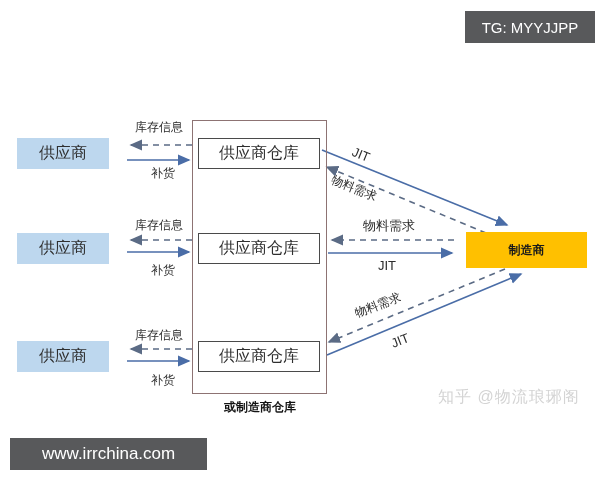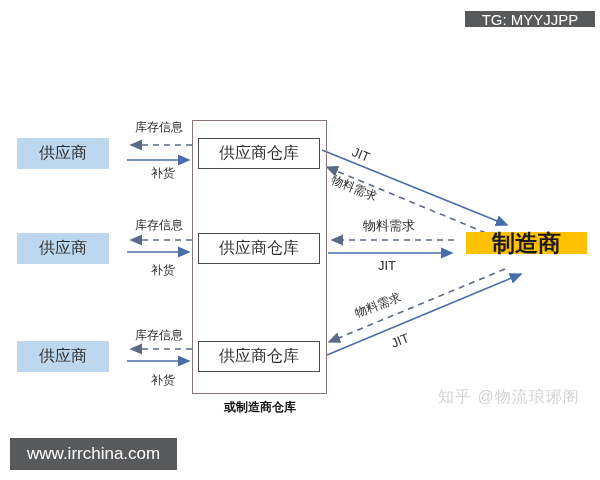--- a/index.html
+++ b/index.html
@@ -14,22 +14,22 @@
   }
   html,body{margin:0;padding:0;}
   body{font-family:"Liberation Sans","DejaVu Sans",sans-serif;background:#fff;}
   .canvas{position:relative;width:600px;height:480px;background:#ffffff;overflow:hidden;}
 
   .badge{
     position:absolute;background:var(--badge-bg);color:#fff;
     display:flex;align-items:center;justify-content:center;
     white-space:nowrap;
   }
-  .tg-badge{left:465px;top:11px;width:130px;height:16px;font-size:15px;}
-  .site-badge{left:10px;top:438px;height:32px;padding:0 17px;font-size:17px;}
+  .tg-badge{left:465px;top:11px;width:130px;height:32px;font-size:15px;}
+  .site-badge{left:10px;top:438px;height:32px;padding:0 32px;font-size:17px;}
 
   .page-title{
     position:absolute;left:16px;top:63px;
     font-size:24px;font-weight:bold;color:var(--title-blue);
     letter-spacing:1px;white-space:nowrap;
   }
 
   .outer-rect{
     position:absolute;left:192px;top:120px;width:135px;height:274px;
     border:1px solid var(--outer-border);background:transparent;box-sizing:border-box;
@@ -39,22 +39,22 @@
     position:absolute;display:flex;align-items:center;justify-content:center;
     box-sizing:border-box;white-space:nowrap;
   }
   .supplier{left:17px;width:92px;height:31px;background:var(--supplier-bg);
     font-size:16px;color:#2f2f2f;}
   .warehouse{left:198px;width:122px;height:31px;background:#fff;
     border:1px solid #4a4a4a;font-size:16px;color:#2f2f2f;}
   .row-1{top:138px;} .row-2{top:233px;} .row-3{top:341px;}
 
   .manufacturer{
-    left:466px;top:232px;width:121px;height:22px;
-    background:var(--manufacturer-bg);font-size:23px;font-weight:bold;color:#1a1a1a;
+    left:466px;top:232px;width:121px;height:36px;
+    background:var(--manufacturer-bg);font-size:12px;font-weight:bold;color:#1a1a1a;
   }
 
   .group-caption{
     position:absolute;left:180px;top:399px;width:160px;text-align:center;
     font-size:12px;font-weight:bold;color:#141414;white-space:nowrap;
   }
 
   .flow-label{
     position:absolute;font-size:12px;color:#2b2b2b;white-space:nowrap;
     transform-origin:center center;

